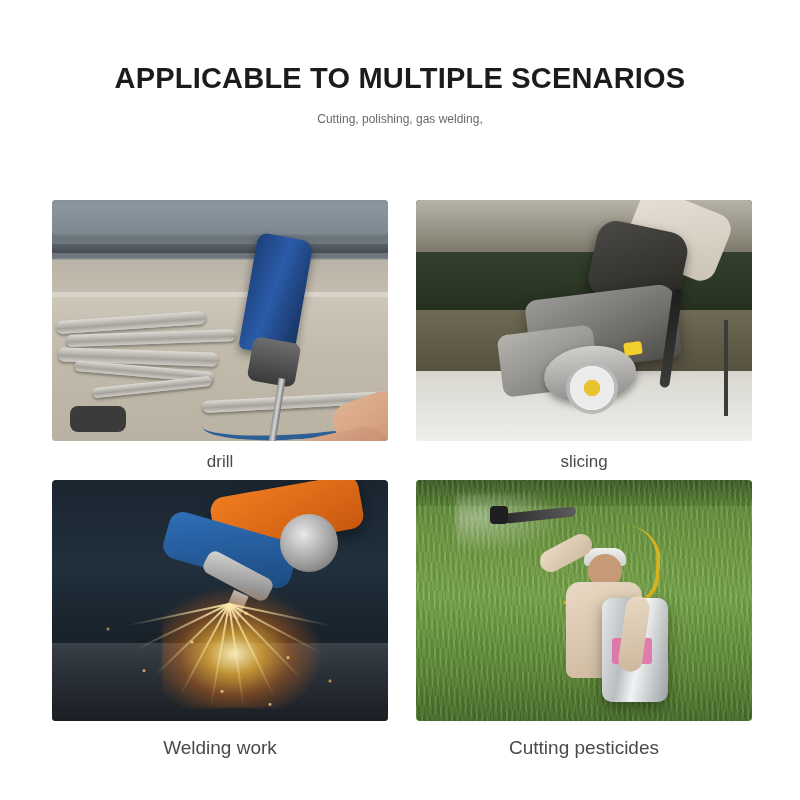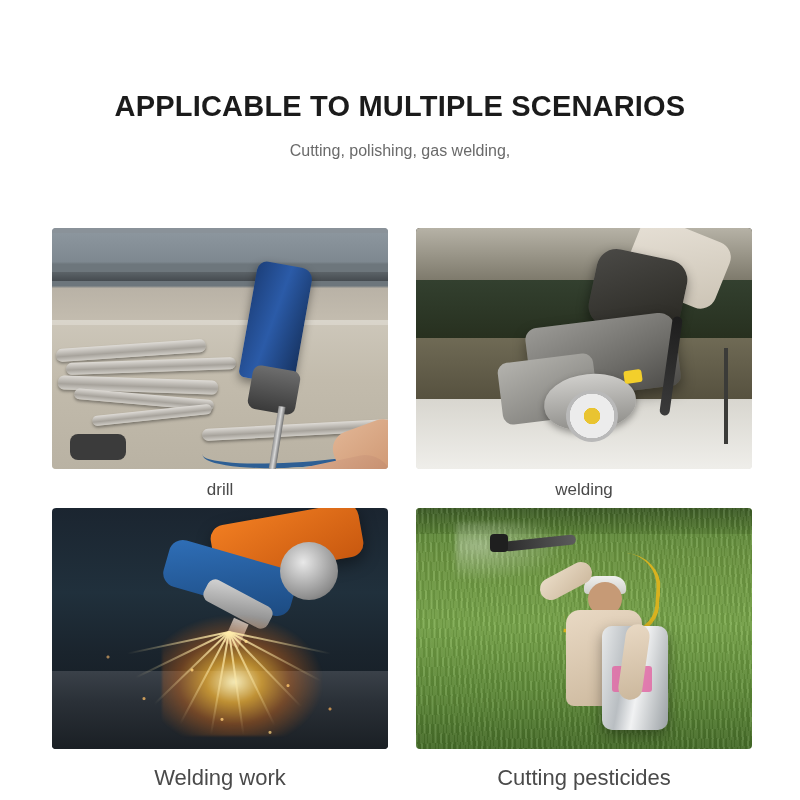--- a/index.html
+++ b/index.html
@@ -12,35 +12,34 @@
     background: #ffffff;
     font-family: "Liberation Sans", sans-serif;
     color: #2a2a2a;
     overflow: hidden;
   }
   .page {
     position: relative;
     width: 800px;
     height: 762px;
     box-sizing: border-box;
-    margin-top: 28px;
   }
   .headline {
     text-align: center;
     font-size: 29px;
     font-weight: bold;
     letter-spacing: 0.2px;
     color: #1b1b1b;
     margin: 0;
     padding-top: 62px;
     line-height: 1.15;
   }
   .subhead {
     text-align: center;
-    font-size: 16px;
+    font-size: 12px;
     color: #6a6a6a;
     line-height: 1.45;
     margin: 16px auto 0;
     width: 560px;
     font-weight: 400;
   }
   .subhead span {
     display: block;
   }
   .grid {
@@ -68,21 +67,21 @@
     background: #9aa0a4;
   }
   .caption {
     font-size: 17px;
     color: #4a4a4a;
     margin-top: 11px;
     text-align: center;
     font-weight: 400;
   }
   .cap-big {
-    font-size: 22px;
+    font-size: 19px;
     margin-top: 16px;
   }
 
   
   .p1 {
     background:
       linear-gradient(180deg, #8e98a0 0%, #7e8890 14%, #6d767c 15%, #6d767c 24%, #b9b2a6 25%, #c9c2b4 46%, #cfc9bc 47%, #d7d2c6 100%);
   }
   .p1 .rail {
     position: absolute; left: 0; right: 0; top: 44px; height: 9px;
@@ -378,21 +377,21 @@
         <div class="wire"></div>
         <div class="forearm"></div>
         <div class="hand"></div>
         <div class="tool"></div>
         <div class="cord"></div>
         <div class="toolfront"></div>
         <div class="guard"></div>
         <div class="blade"></div>
         <div class="yellow"></div>
       </div>
-      <div class="caption">welding</div>
+      <div class="caption">slicing</div>
     </div>
 
     <div class="cell">
       <div class="photo p3">
         <div class="plate"></div>
         <div class="arm1"></div>
         <div class="arm2"></div>
         <div class="joint"></div>
         <div class="torch"></div>
         <div class="tip"></div>

